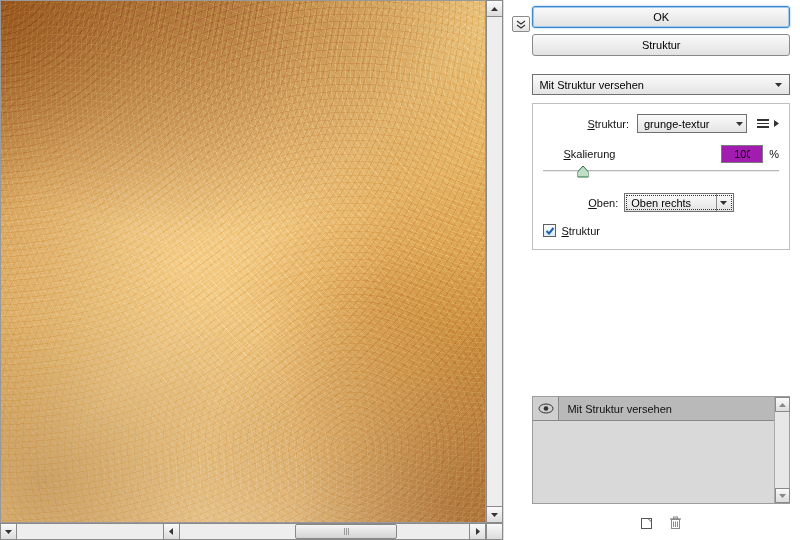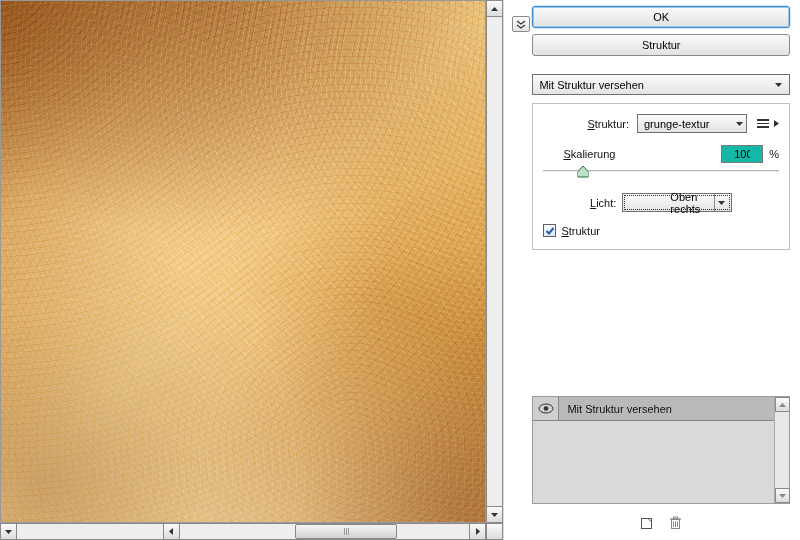--- a/index.html
+++ b/index.html
@@ -48,21 +48,21 @@
   .side-inner { flex:1; display:flex; }
   .controls { flex: 1; display: flex; flex-direction: column; gap: 6px; }
   .btn { height: 22px; background: linear-gradient(#fafafa,#e2e2e2); border: 1px solid #8a8a8a; border-radius: 3px; display: flex; align-items: center; justify-content: center; cursor: default; }
   .btn.primary { border: 1px solid #3c87c7; box-shadow: 0 0 0 1px #9cc9ef inset, 0 0 2px #7ab4e4; }
   .dropdown { height: 21px; background: linear-gradient(#fafafa,#e4e4e4); border: 1px solid #707070; display: flex; align-items: center; padding: 0 4px 0 6px; justify-content: space-between; }
   .dropdown .arrow { width: 14px; display:flex; justify-content:center; }
   .panel { border: 1px solid #bfbfbf; padding: 10px 10px 12px 10px; margin-top: 2px; display: flex; flex-direction: column; gap: 12px; position: relative; }
   .row { display: flex; align-items: center; gap: 6px; }
   .label { color: #111; }
   .label.u::first-letter { text-decoration: underline; }
-  .numbox { width: 42px; height: 18px; border: 1px solid #7a7a7a; background: #14b8a6; text-align: right; padding: 1px 12px; }
+  .numbox { width: 42px; height: 18px; border: 1px solid #7a7a7a; background: #a21caf; text-align: right; padding: 1px 12px; }
   .pct { color: #111; }
   .slider { position: relative; height: 14px; }
   .slider-track { position: absolute; left: 0; right: 0; top: 3px; height: 2px; background: #b8b8b8; border-bottom: 1px solid #e8e8e8; }
   .slider-thumb { position: absolute; top: -1px; width: 11px; height: 12px; transform: translateX(-50%); }
   .slider-thumb svg { display:block; }
   .menu-icon { display:flex; flex-direction:column; gap:2px; padding:0 2px; }
   .menu-icon span { width:12px; height:1.5px; background:#333; }
   .menu-tri { margin-left:3px; }
   .chk { display:flex; align-items:center; gap:5px; }
   .chk-box { width:13px; height:13px; border:1px solid #5f5f5f; background:linear-gradient(#fafcff,#dbeaf7); display:flex; align-items:center; justify-content:center; }
@@ -191,23 +191,23 @@
             <div class="slider-thumb" style="left:17%;">
               <svg width="11" height="12">
                   <polygon points="5.5,0 11,6 11,11 0,11 0,6" fill="#bfe0c7" stroke="#2d6b3a" stroke-width="1"></polygon>
                 </svg>
             </div>
           </div>
         </div>
 
 
         <div class="row" style="justify-content:center; gap:6px;">
-          <span class="label u">Licht:</span>
+          <span class="label u">Oben:</span>
           <div class="mini-dd selected" style="width:110px;">
-            <span style="flex:1;margin-left:41px;">Oben rechts</span>
+            <span style="flex:1;">Oben rechts</span>
             <div style="width:14px; border-left:1px solid #888; display:flex; justify-content:center; align-items:center; height:100%;">
               <svg width="7" height="4">
                   <polygon points="0,0 7,0 3.5,4" fill="#333"></polygon>
                 </svg>
             </div>
           </div>
         </div>
 
         <div class="chk">
           <div class="chk-box">

